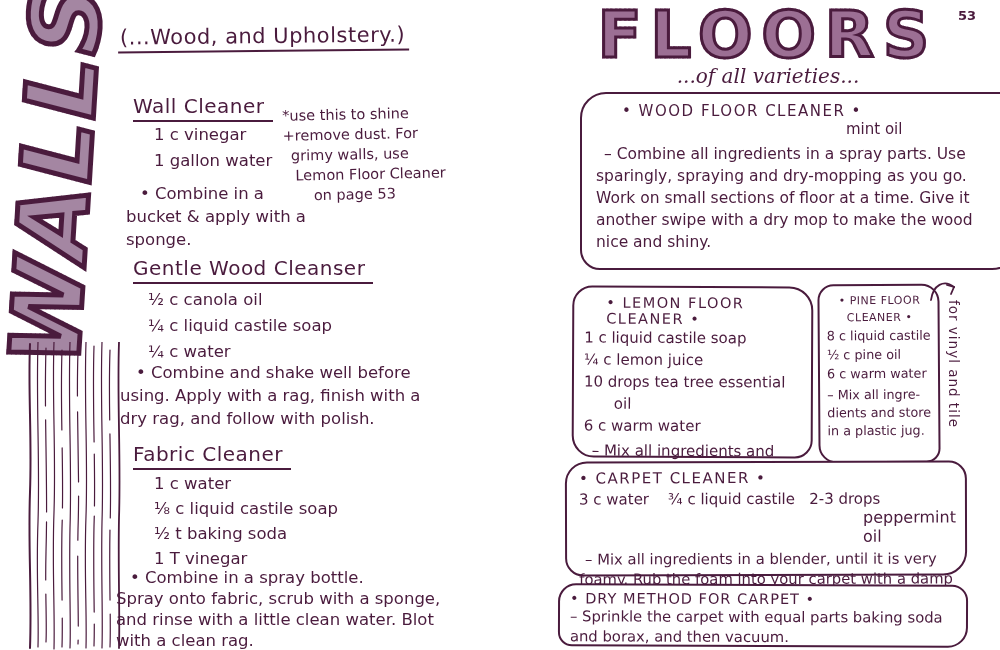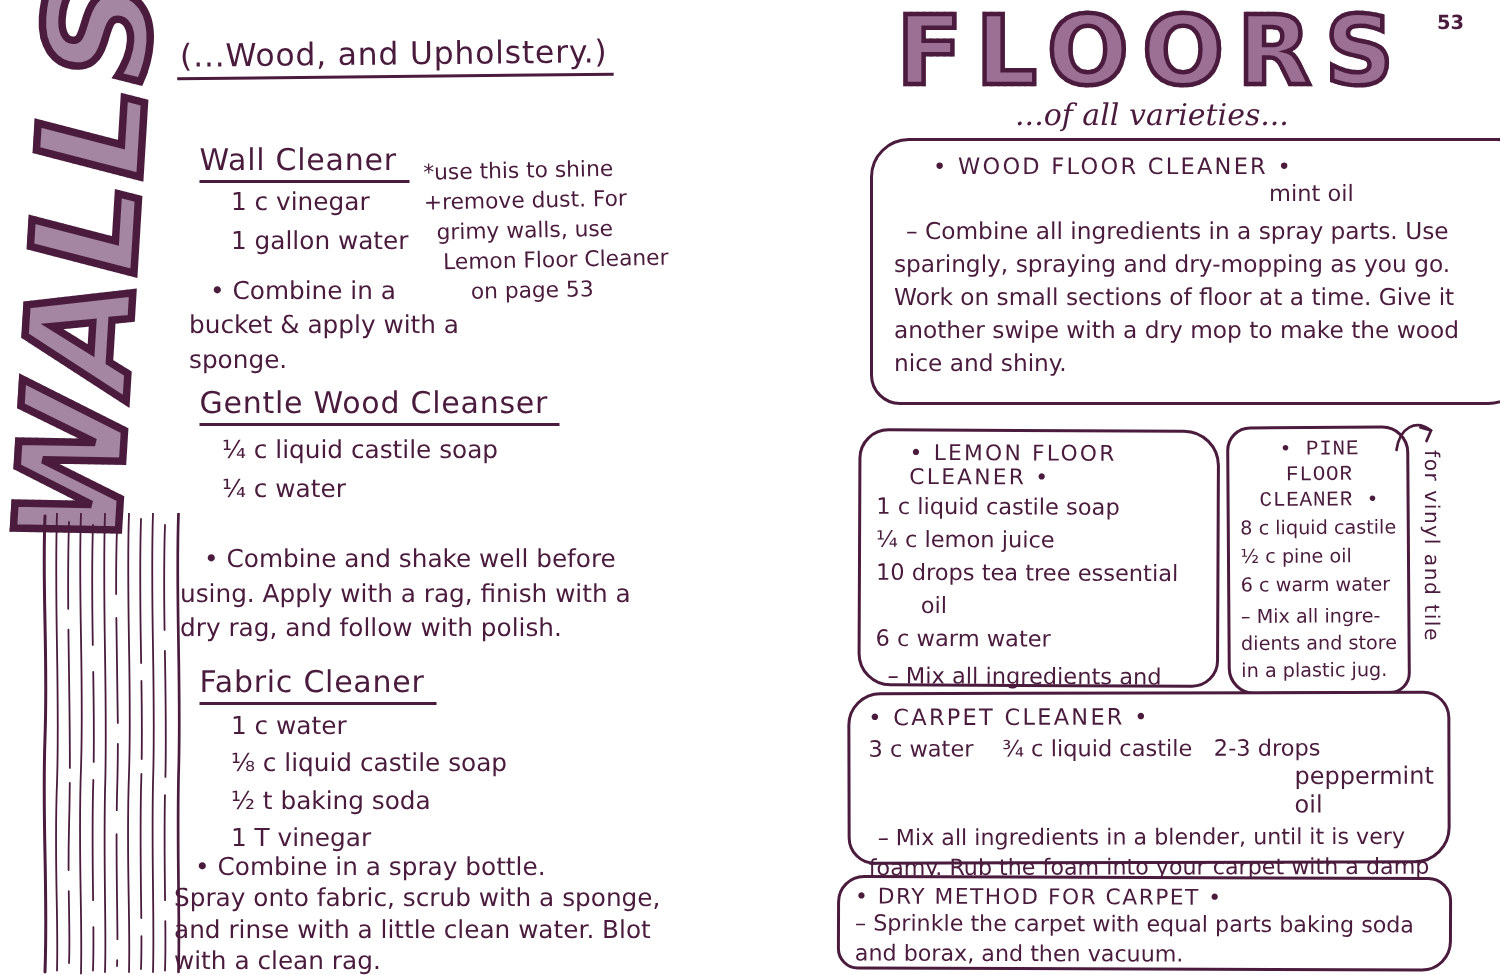--- a/index.html
+++ b/index.html
@@ -65,21 +65,21 @@
   .box-wood .l1{font-size:15px;margin-top:5px;}
   .box-wood .l2{font-size:15px;margin-left:250px;}
   .box-wood .bi{font-size:15.5px;line-height:22px;margin-top:5px;text-indent:8px;}
 
   .box-lemon{left:572px;top:286px;width:241px;height:172px;border-radius:20px 24px 18px 22px;padding:7px 10px;transform:rotate(.25deg);}
   .box-lemon .rbox-h{margin-left:22px;font-size:14.5px;}
   .box-lemon .ing-line{font-size:15px;line-height:22px;}
   .box-lemon .bi{font-size:15px;line-height:21px;margin-top:4px;text-indent:8px;}
 
   .box-pine{left:818px;top:284px;width:122px;height:179px;border-radius:16px 18px 14px 18px;padding:6px 5px 4px 7px;transform:rotate(-.4deg);}
-  .box-pine .rbox-h{font-size:14px;letter-spacing:.5px;text-align:center;line-height:17px;font-family:Liberation Mono, monospace;}
+  .box-pine .rbox-h{font-size:11px;letter-spacing:.5px;text-align:center;line-height:17px;}
   .box-pine .ing-line{font-size:12.8px;line-height:19px;}
   .box-pine .bi{font-size:12.8px;line-height:18px;margin-top:3px;}
   .pine-note{
     left:946px;top:300px;height:156px;
     writing-mode:vertical-rl;font-size:13.5px;letter-spacing:1px;
   }
   .pine-arrow{left:928px;top:276px;}
 
   .box-carpet{left:565px;top:461px;width:402px;height:115px;border-radius:22px 18px 24px 18px;padding:6px 12px;transform:rotate(-.15deg);}
   .box-carpet .l1{font-size:15px;margin-top:3px;}
@@ -137,20 +137,21 @@
     <div>+remove dust. For</div>
     <div style="margin-left:8px;">grimy walls, use</div>
     <div style="margin-left:12px;">Lemon Floor Cleaner</div>
     <div class="n-last">on page 53</div>
   </div>
 
   <div class="abs" style="left:133px;top:256px;">
     <span class="hand-h">Gentle Wood Cleanser</span>
   </div>
   <div class="abs" style="left:148px;top:287px;line-height:26px;">
+    <div class="ing-line">½ c canola oil</div>
     <div class="ing-line">¼ c liquid castile soap</div>
     <div class="ing-line">¼ c water</div>
   </div>
   <div class="abs inst" style="left:120px;top:361px;width:322px;text-indent:16px;">• Combine and shake well before using. Apply with a rag, finish with a dry rag, and follow with polish.</div>
 
   <div class="abs" style="left:133px;top:442px;">
     <span class="hand-h">Fabric Cleaner</span>
   </div>
   <div class="abs" style="left:154px;top:471px;line-height:25px;">
     <div class="ing-line">1 c water</div>

